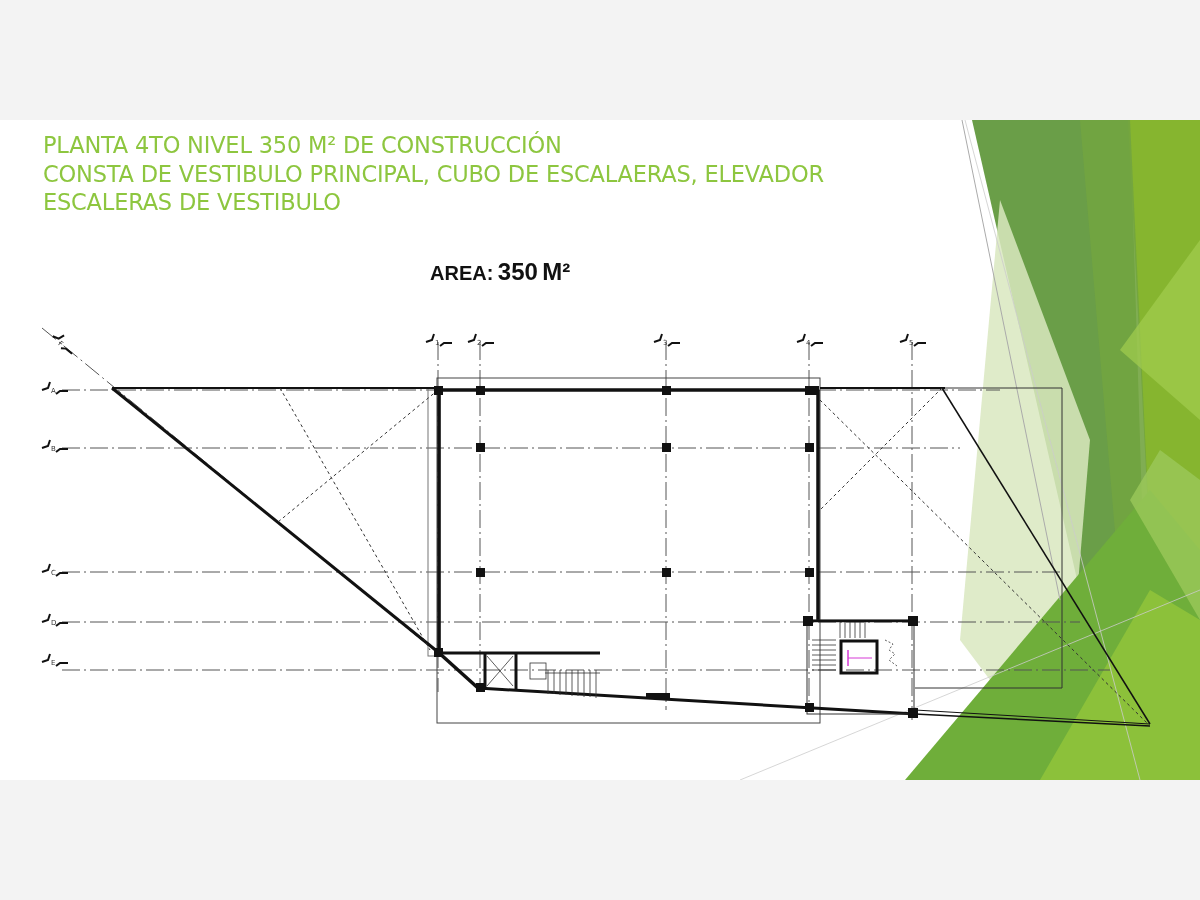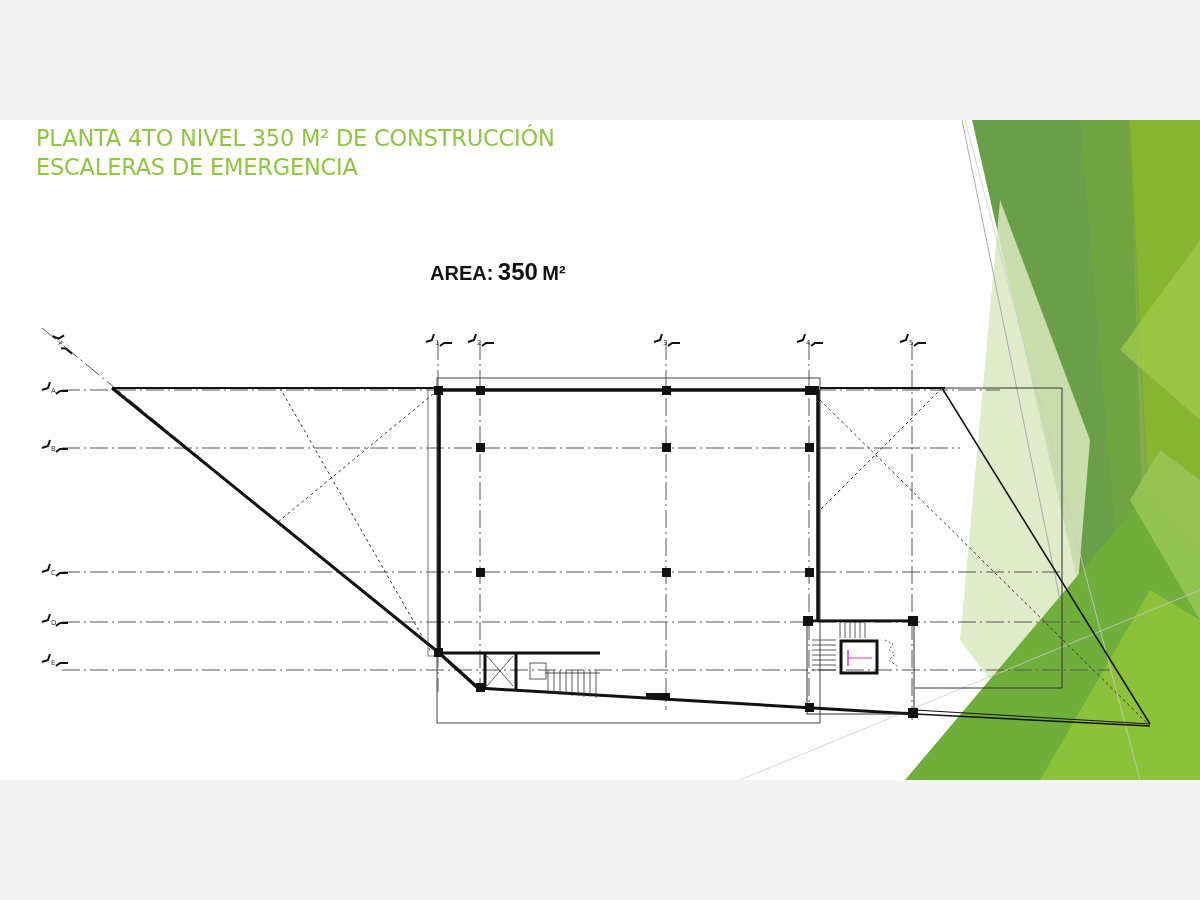--- a/index.html
+++ b/index.html
@@ -1,23 +1,23 @@
 <!DOCTYPE html>
 <html><head>
 <meta charset="utf-8">
 <style>
   html, body { margin:0; padding:0; }
   body { width:1200px; height:900px; background:#f3f3f3; position:relative; overflow:hidden; font-family:"DejaVu Sans", sans-serif; }
   .slide { position:absolute; left:0; top:120px; width:1200px; height:660px; background:#ffffff; overflow:hidden; }
-  .title { position:absolute; left:32px; top:0px; color:#8dc63f; font-family:"DejaVu Sans", sans-serif; font-size:22.5px; line-height:28.5px; letter-spacing:-0.2px; margin:4px; font-weight:normal; }
+  .title { position:absolute; left:32px; top:0px; color:#8dc63f; font-family:"DejaVu Sans", sans-serif; font-size:22.5px; line-height:28.5px; letter-spacing:-0.2px; margin:11px; font-weight:normal; }
   .title div { white-space:nowrap; }
   .area { position:absolute; left:430px; top:138px; font-family:"Liberation Sans", sans-serif; font-weight:bold; color:#111; white-space:nowrap; }
   .area .lbl { font-size:20px; }
   .area .num { font-size:24px; }
-  .area .unit { font-size:20px; }
+  .area .unit { font-size:24px; }
   svg.deco, svg.plan { position:absolute; left:0; top:0; }
   .tag { font-family:"DejaVu Sans", sans-serif; font-size:7px; fill:#333; }
 </style>
 </head>
 <body>
 
 <div class="slide">
 
   <svg class="deco" width="1200" height="660">
     <polygon points="972,0 1130,0 1145,480 1100,560" fill="#6a9e48"></polygon>
@@ -28,21 +28,22 @@
     <polygon points="1040,660 1150,470 1200,500 1200,660" fill="#8cc13a"></polygon>
     <polygon points="1130,380 1160,330 1200,360 1200,500" fill="#9bc85a" opacity="0.8"></polygon>
     <polygon points="1120,230 1200,120 1200,300" fill="#a2cd4e" opacity="0.7"></polygon>
     <line x1="962" y1="0" x2="1060" y2="480" stroke="#aaa" stroke-width="1"></line>
     <line x1="965" y1="0" x2="1140" y2="660" stroke="#ccc" stroke-width="0.8"></line>
     <line x1="740" y1="660" x2="1200" y2="470" stroke="#ccc" stroke-width="0.8"></line>
   </svg>
 
   <h1 class="title">
     <div>PLANTA 4TO NIVEL 350 M² DE CONSTRUCCIÓN</div>
-    <div>ESCALERAS DE EMERGENCIA</div>
+    <div>CONSTA DE VESTIBULO PRINCIPAL, CUBO DE ESCALAERAS, ELEVADOR</div>
+    <div>ESCALERAS DE VESTIBULO</div>
   </h1>
 
   <div class="area">
     <span class="lbl">AREA:</span>
     <span class="num">350</span>
     <span class="unit">M²</span>
   </div>
 
   <svg class="plan" width="1200" height="660">
     <g stroke="#333" fill="none">

